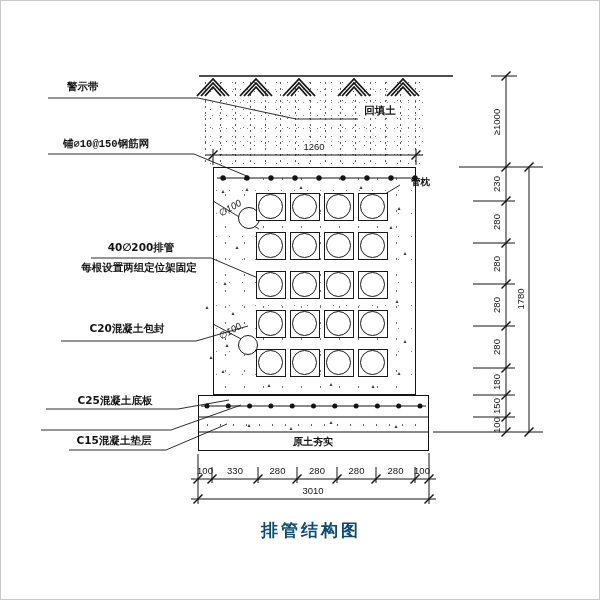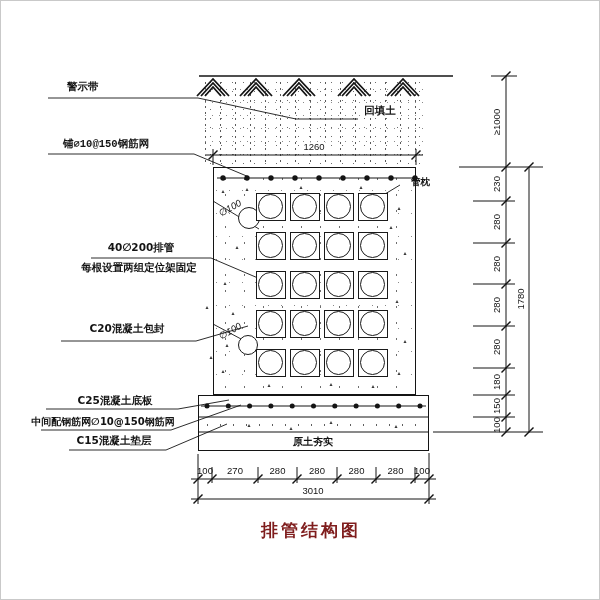--- a/index.html
+++ b/index.html
@@ -58,21 +58,21 @@
   }
   .dia-circle{
     position:absolute;background:#fff;border:1.4px solid #1a1a1a;border-radius:50%;
     box-sizing:border-box;
   }
   .speck{
     position:absolute;font-size:6px;color:#3a3a3a;line-height:1;
     transform:translate(-50%,-50%);
   }
   .title{
-    position:absolute;font:bold 17px "DejaVu Sans",sans-serif;color:#7f1d1d;
+    position:absolute;font:bold 17px "DejaVu Sans",sans-serif;color:#0c4a6e;
     letter-spacing:3px;white-space:nowrap;transform:translate(-50%,-50%);
   }
   svg{position:absolute;left:0;top:0;}
 </style>
 </head>
 <body>
 
 <div id="canvas">
 
   <div class="abs stip-dense" style="left:204px;top:77px;width:222px;height:88px;"></div>
@@ -189,21 +189,20 @@
 
   <div class="lbl" style="left:62px;top:138px;font-family:Liberation Mono, monospace;">铺∅10@150钢筋网</div>
 
   <div class="lbl ctr" style="left:140px;top:247px;">40∅200排管</div>
   <div class="lbl ctr" style="left:138px;top:268px;font-family:Liberation Mono, monospace;">每根设置两组定位架固定</div>
 
   <div class="lbl ctr" style="left:126px;top:328px;">C20混凝土包封</div>
 
   <div class="lbl ctr" style="left:98px;top:400px;margin-left:16px;">C25混凝土底板</div>
 
-  <div class="lbl ctr" style="left:102px;top:420px;font-size:10px;">中间配钢筋网∅10@150钢筋网</div>
 
   <div class="lbl ctr" style="left:113px;top:440px;">C15混凝土垫层</div>
 
   <div class="lbl ctr whbg" style="left:379px;top:110px;">回填土</div>
 
   <div class="lbl" style="left:410px;top:176px;font-size:9.5px;">管枕</div>
 
   <div class="lbl ctr" style="left:312px;top:440px;font-size:10px;">原土夯实</div>
 
   <div class="dim" style="left:229px;top:207px;font-style:italic;transform:translate(-50%,-50%) rotate(-30deg);">∅100</div>
@@ -260,21 +259,21 @@
     <div class="dim dimr" style="left:496px;top:120.5px;">≥1000</div>
     <div class="dim dimr" style="left:496px;top:183px;">230</div>
     <div class="dim dimr" style="left:496px;top:221px;">280</div>
     <div class="dim dimr" style="left:496px;top:262.5px;">280</div>
     <div class="dim dimr" style="left:496px;top:304px;">280</div>
     <div class="dim dimr" style="left:496px;top:346px;">280</div>
     <div class="dim dimr" style="left:496px;top:380.5px;">180</div>
     <div class="dim dimr" style="left:496px;top:405px;">150</div>
     <div class="dim dimr" style="left:496px;top:423.5px;">100</div>
     <div class="dim dimc" style="left:204px;top:470px;">100</div>
-    <div class="dim dimc" style="left:234px;top:470px;">270</div>
+    <div class="dim dimc" style="left:234px;top:470px;">330</div>
     <div class="dim dimc" style="left:276.5px;top:470px;">280</div>
     <div class="dim dimc" style="left:316px;top:470px;">280</div>
     <div class="dim dimc" style="left:355.5px;top:470px;">280</div>
     <div class="dim dimc" style="left:394.5px;top:470px;">280</div>
     <div class="dim dimc" style="left:421px;top:470px;">100</div>
     <div class="speck" style="left:222px;top:190px;">▴</div>
     <div class="speck" style="left:300px;top:186px;">▴</div>
     <div class="speck" style="left:360px;top:186px;">▴</div>
     <div class="speck" style="left:246px;top:188px;">▴</div>
     <div class="speck" style="left:398px;top:207px;">▴</div>

